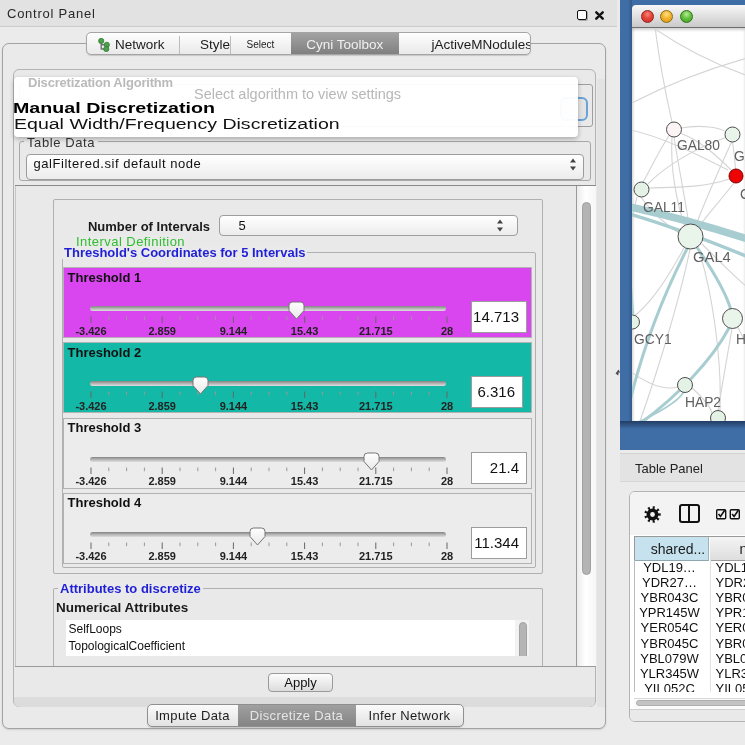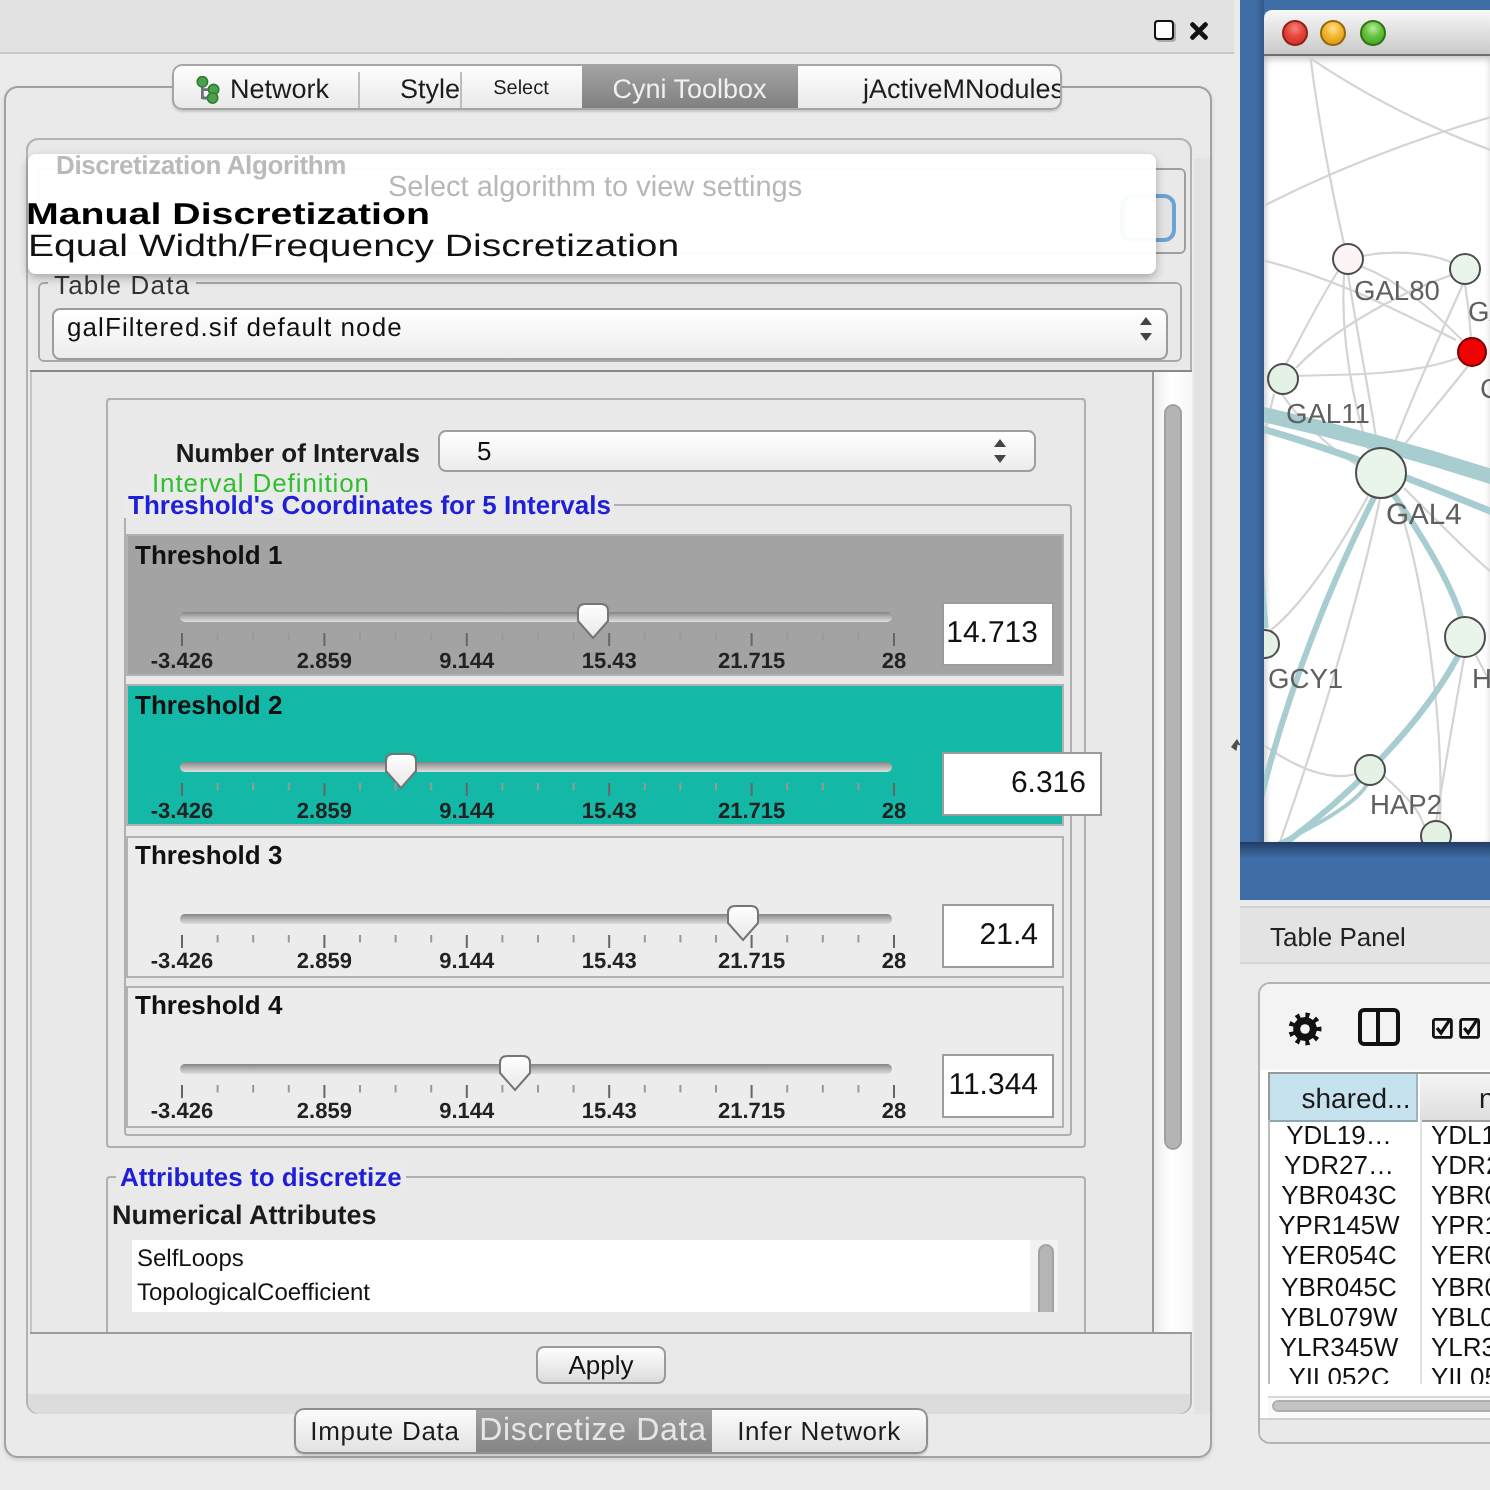--- a/index.html
+++ b/index.html
@@ -4,20 +4,21 @@
 <style>
   * { margin:0; padding:0; box-sizing:border-box; }
   html,body { width:745px; height:745px; overflow:hidden; }
   body { font-family:"Liberation Sans", sans-serif; background:#ebebeb; position:relative; }
   .abs { position:absolute; }
 </style>
 </head>
 <body>
 
 <div class="abs" id="cp-titlebar" style="left:0;top:0;width:617px;height:27px;background:#e2e2e2;border-bottom:1px solid #cacaca;">
+  <div class="abs" style="left:7px;top:0;height:27px;line-height:27px;font-size:13px;letter-spacing:0.75px;color:#282828;">Control Panel</div>
   <div class="abs" style="left:577px;top:10px;width:10px;height:10px;border:1.6px solid #111;border-radius:2px;background:#fff;box-shadow:1px 1px 0 rgba(0,0,0,0.25);"></div>
   <svg class="abs" style="left:595px;top:11px;" width="9" height="9" viewBox="0 0 9 9">
       <path d="M1.3 1.3 L7.7 7.7 M7.7 1.3 L1.3 7.7" stroke="#111" stroke-width="2.4" stroke-linecap="round"></path>
     </svg>
 </div>
 
 <div class="abs" style="left:2px;top:43px;width:604px;height:686px;border:1px solid #a2a2a2;border-radius:7px;background:#eaeaea;box-shadow:0 1px 2px rgba(0,0,0,0.12);"></div>
 
 <div class="abs" style="left:13px;top:69px;width:583px;height:638px;border:1px solid #b3b3b3;border-radius:6px;background:#e9e9e9;"></div>
 
@@ -74,21 +75,21 @@
   <svg class="abs" style="right:13px;top:3px;" width="8" height="13" viewBox="0 0 8 13">
       <path d="M4 0.5 L7 4.5 L1 4.5 Z" fill="#444"></path>
       <path d="M4 12.5 L7 8.5 L1 8.5 Z" fill="#444"></path>
     </svg>
 </div>
 
 <div class="abs" style="left:61.5px;top:252px;width:474px;height:316px;border:1px solid #b0b0b0;border-radius:2px;"></div>
 <div class="abs" style="left:62px;top:246px;height:13px;line-height:13px;font-size:13px;font-weight:bold;color:#1f1fd7;background:#eaeaea;padding:0 2px;">Threshold's Coordinates for 5 Intervals</div>
 
 <div id="thresholds">
-    <div class="abs" style="left:63px;top:267px;width:469px;height:71px;border:1px solid #b2b2b2;background:#a3a3a3;">
+    <div class="abs" style="left:63px;top:267px;width:469px;height:71px;border:1px solid #b2b2b2;background:#d946ef;">
       <div class="abs" style="left:3.5px;top:1.5px;font-size:13px;font-weight:bold;color:#111;">Threshold 1</div>
       <div class="abs" style="left:26px;top:38px;width:356px;height:5px;border-radius:3px;background:linear-gradient(#848484,#b0b0b0 45%,#dedede);"></div>
       <svg class="abs" style="left:224px;top:33px;" width="17" height="19" viewBox="0 0 17 19">
         <path d="M1 4.5 Q1 1 4.5 1 L12.5 1 Q16 1 16 4.5 L16 9.5 L8.5 18 L1 9.5 Z" fill="url(#g0)" stroke="#757575" stroke-width="1"></path>
         <defs>
           <linearGradient id="g0" x1="0" y1="0" x2="0" y2="1">
             <stop offset="0" stop-color="#ffffff"></stop>
             <stop offset="1" stop-color="#e8e8e8"></stop>
           </linearGradient>
         </defs>
@@ -158,21 +159,21 @@
         <line x1="321.40000000000003" y1="0.5" x2="321.40000000000003" y2="4.2" stroke="#999" stroke-width="1"></line>
         <line x1="339.2" y1="0.5" x2="339.2" y2="4.2" stroke="#999" stroke-width="1"></line>
         <line x1="357" y1="0.5" x2="357" y2="7" stroke="#666" stroke-width="1"></line>
       </svg>
       <div class="abs" style="left:-3px;top:56.5px;width:60px;text-align:center;font-size:11px;font-weight:bold;color:#222;">-3.426</div>
       <div class="abs" style="left:68.2px;top:56.5px;width:60px;text-align:center;font-size:11px;font-weight:bold;color:#222;">2.859</div>
       <div class="abs" style="left:139.4px;top:56.5px;width:60px;text-align:center;font-size:11px;font-weight:bold;color:#222;">9.144</div>
       <div class="abs" style="left:210.60000000000002px;top:56.5px;width:60px;text-align:center;font-size:11px;font-weight:bold;color:#222;">15.43</div>
       <div class="abs" style="left:281.8px;top:56.5px;width:60px;text-align:center;font-size:11px;font-weight:bold;color:#222;">21.715</div>
       <div class="abs" style="left:353px;top:56.5px;width:60px;text-align:center;font-size:11px;font-weight:bold;color:#222;">28</div>
-      <div class="abs" style="left:407px;top:33px;width:80px;height:32px;background:#fff;border:1px solid #9c9c9c;line-height:30px;font-size:15px;color:#111;text-align:right;padding-right:7px;">6.316</div>
+      <div class="abs" style="left:407px;top:33px;width:52px;height:32px;background:#fff;border:1px solid #9c9c9c;line-height:30px;font-size:15px;color:#111;text-align:right;padding-right:7px;">6.316</div>
     </div>
     <div class="abs" style="left:63px;top:417.6px;width:469px;height:71px;border:1px solid #b2b2b2;background:#ececec;">
       <div class="abs" style="left:3.5px;top:1.5px;font-size:13px;font-weight:bold;color:#111;">Threshold 3</div>
       <div class="abs" style="left:26px;top:38px;width:356px;height:5px;border-radius:3px;background:linear-gradient(#848484,#b0b0b0 45%,#dedede);"></div>
       <svg class="abs" style="left:298.7px;top:33px;" width="17" height="19" viewBox="0 0 17 19">
         <path d="M1 4.5 Q1 1 4.5 1 L12.5 1 Q16 1 16 4.5 L16 9.5 L8.5 18 L1 9.5 Z" fill="url(#g2)" stroke="#757575" stroke-width="1"></path>
         <defs>
           <linearGradient id="g2" x1="0" y1="0" x2="0" y2="1">
             <stop offset="0" stop-color="#ffffff"></stop>
             <stop offset="1" stop-color="#e8e8e8"></stop>
@@ -266,21 +267,21 @@
   <div class="abs" style="left:2.5px;top:34.5px;height:17px;line-height:17px;font-size:12px;color:#111;">BetweennessCentrality</div>
   <div class="abs" style="left:449px;top:0;width:14px;height:80px;background:#f2f2f2;"></div>
   <div class="abs" style="left:452.5px;top:2px;width:8px;height:70px;background:#b5b5b5;border:1px solid #a3a3a3;border-radius:4px;"></div>
 </div>
 
 <div class="abs" style="left:268px;top:673px;width:65px;height:19px;border:1px solid #9a9a9a;border-radius:4px;background:linear-gradient(#fdfdfd,#dcdcdc);text-align:center;line-height:18px;font-size:13px;color:#111;">Apply</div>
 
 <div class="abs" style="left:146.5px;top:704px;width:317.5px;height:22.5px;border:1px solid #8f8f8f;border-radius:5px;background:linear-gradient(#fbfbfb,#e2e2e2);overflow:hidden;box-shadow:0 1px 1px rgba(0,0,0,0.15);">
   <div class="abs" style="left:90px;top:0;width:118px;height:22.5px;background:linear-gradient(#a0a0a0,#828282);"></div>
   <div class="abs" style="left:0;top:0;width:90px;height:22.5px;line-height:21.5px;font-size:13px;letter-spacing:0.35px;color:#1c1c1c;text-align:center;">Impute Data</div>
-  <div class="abs" style="left:90px;top:0;width:118px;height:22.5px;line-height:21.5px;font-size:16px;letter-spacing:0.35px;color:#e6e6e6;text-align:center;">Discretize Data</div>
+  <div class="abs" style="left:90px;top:0;width:118px;height:22.5px;line-height:21.5px;font-size:13px;letter-spacing:0.35px;color:#e6e6e6;text-align:center;">Discretize Data</div>
   <div class="abs" style="left:208px;top:0;width:108px;height:22.5px;line-height:21.5px;font-size:13px;letter-spacing:0.35px;color:#1c1c1c;text-align:center;">Infer Network</div>
 </div>
 
 <div class="abs" style="left:13.5px;top:77px;width:564px;height:59.5px;background:rgba(255,255,255,0.96);border-radius:4px;box-shadow:0 2px 5px rgba(0,0,0,0.28);z-index:4;"></div>
 <div class="abs" style="left:194px;top:86.5px;height:15px;line-height:15px;font-size:14.5px;color:#b7b7b7;z-index:6;">Select algorithm to view settings</div>
 <div class="abs" style="left:13px;top:100px;height:15px;line-height:15px;font-size:15px;font-weight:bold;color:#000;z-index:6;transform:scaleX(1.31);transform-origin:0 0;">Manual Discretization</div>
 <div class="abs" style="left:13.5px;top:115.5px;height:15px;line-height:15px;font-size:15.5px;color:#111;z-index:6;transform:scaleX(1.26);transform-origin:0 0;">Equal Width/Frequency Discretization</div>
 
 <svg class="abs" style="left:614.5px;top:368.5px;" width="6" height="7" viewBox="0 0 6 7">
     <path d="M0.5 4.5 L3.5 0.5 L5.5 4 L3.8 3.2 L3.2 6.5 Z" fill="#4e4e55"></path>

